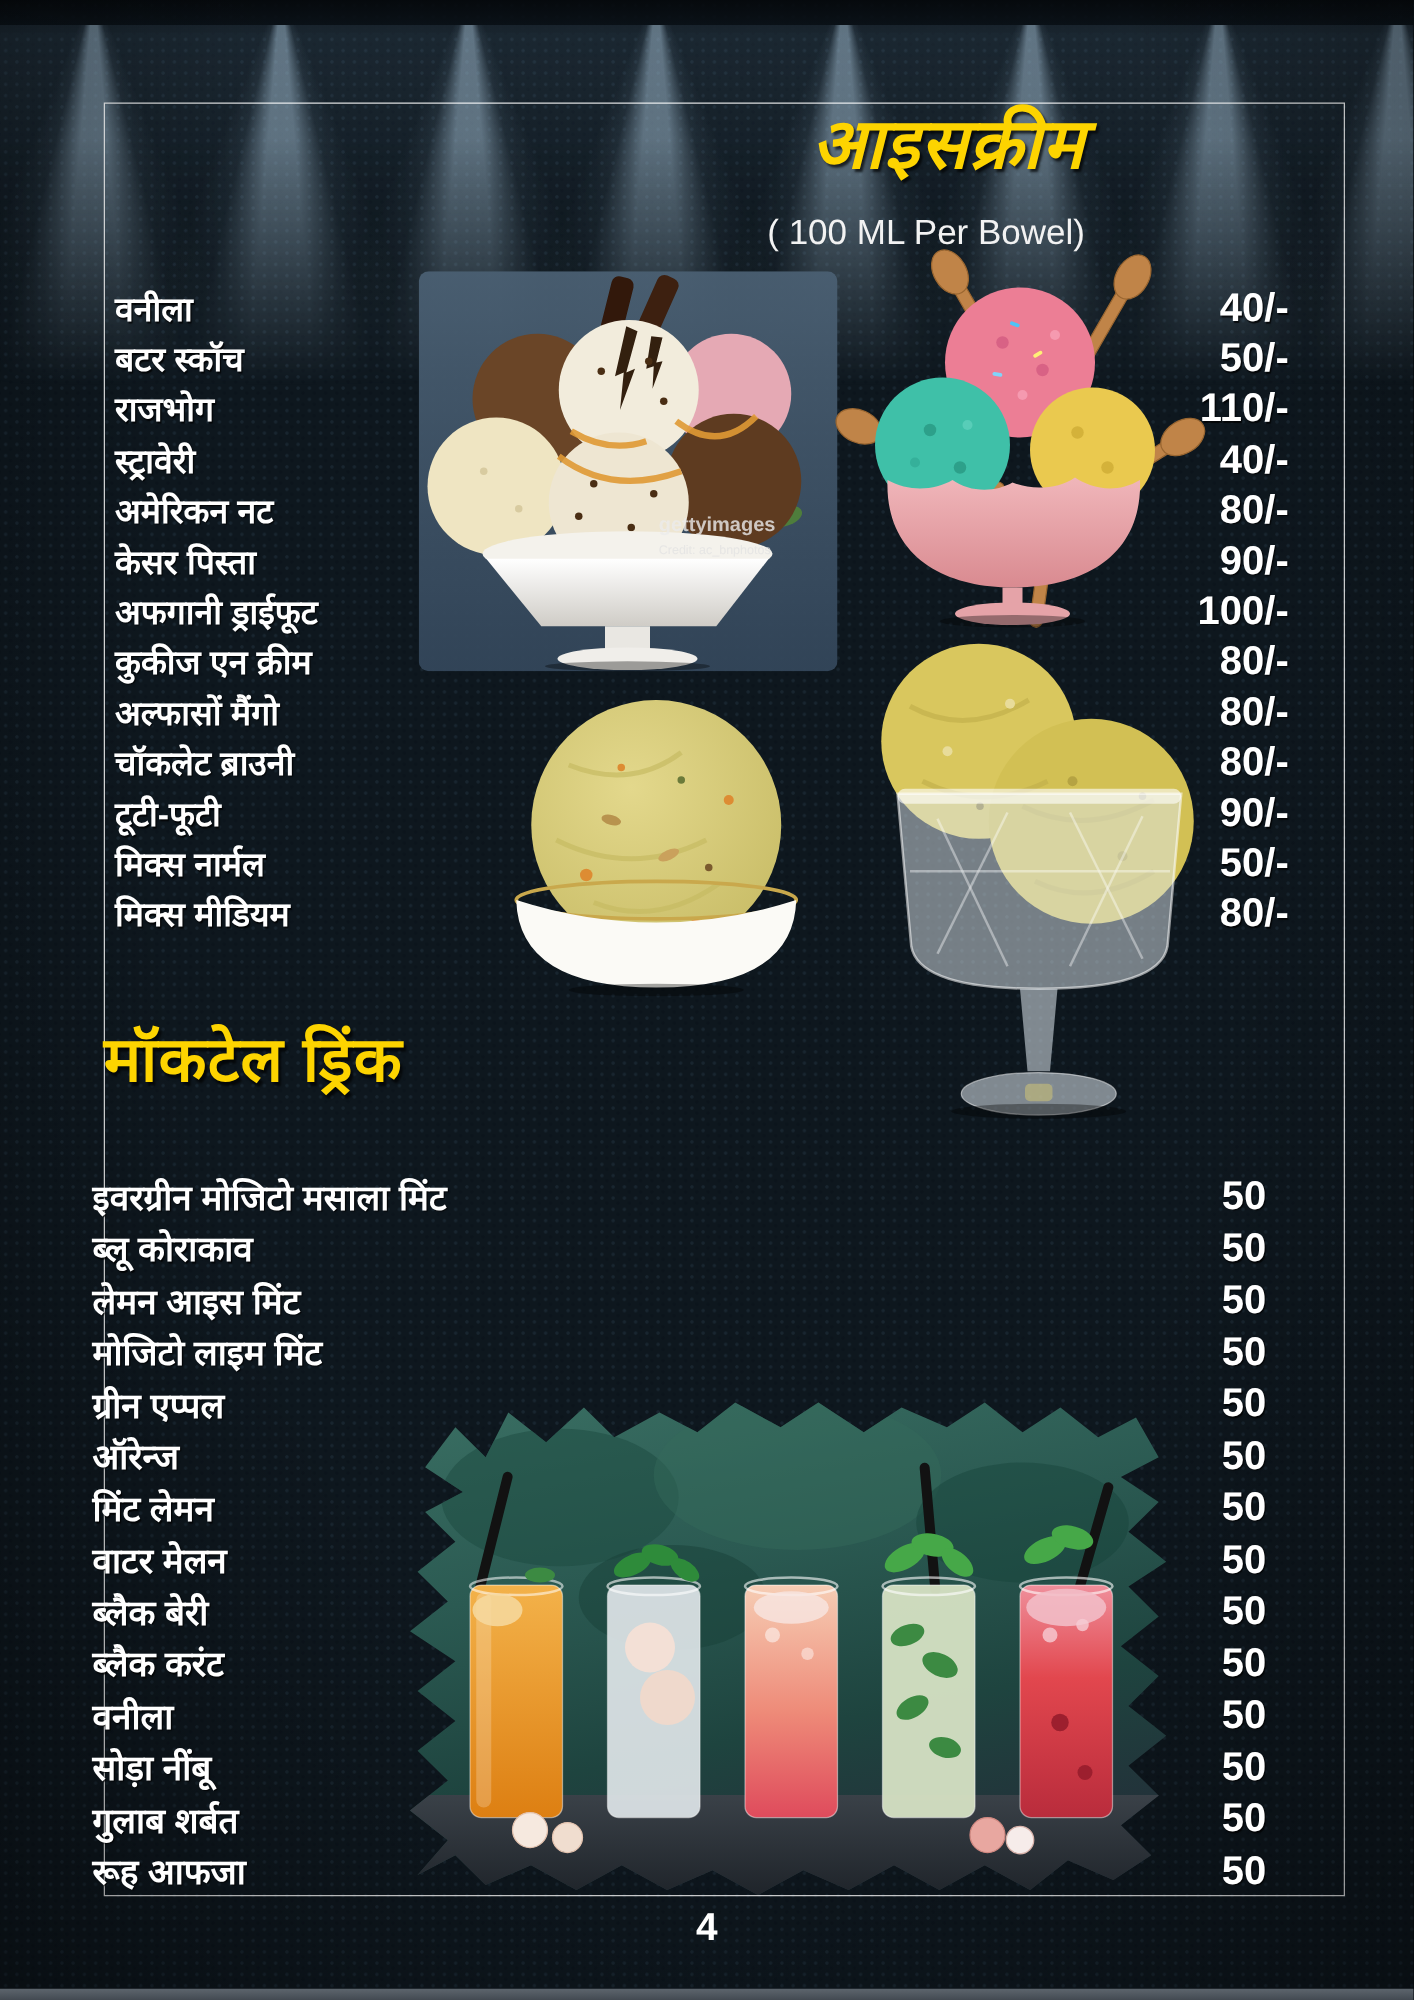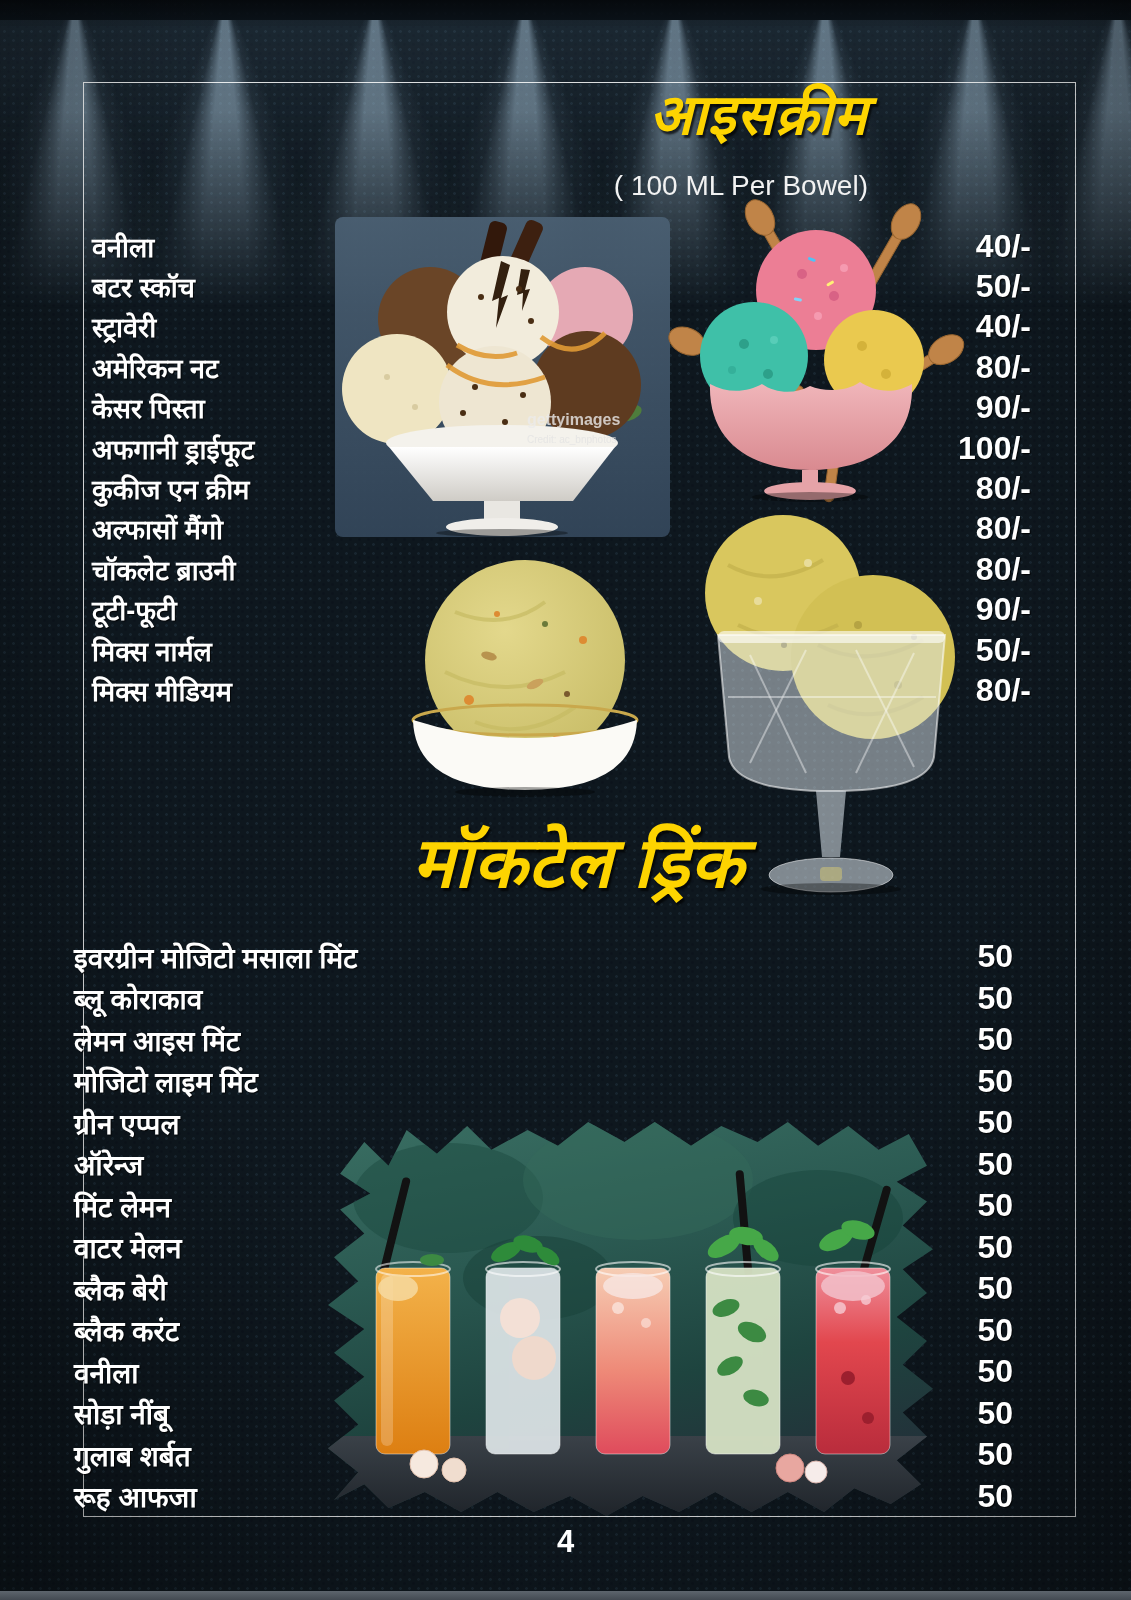--- a/index.html
+++ b/index.html
@@ -45,22 +45,22 @@
   .menu-list{position:absolute;left:70px;width:1011px;z-index:3;}
   .icecream-list{top:226px;}
   .mocktail-list{top:936px;}
   .row{display:flex;justify-content:space-between;align-items:center;}
   .icecream-list .row{height:40.4px;padding-left:22px;padding-right:50px;}
   .mocktail-list .row{height:41.5px;padding-left:4px;padding-right:68px;}
   .item-name{font-size:27px;font-weight:700;color:#ffffff;text-shadow:1px 1px 1px rgba(0,0,0,.8);}
   .mocktail-list .item-name{font-size:28px;}
   .item-price{font-size:32px;font-weight:700;color:#ffffff;text-shadow:1px 1px 1px rgba(0,0,0,.8);}
 
-  .section-title{position:absolute;left:83px;top:812px;width:991px;text-align:center;z-index:3;
-    font-size:70px;font-weight:700;font-style:italic;color:#fdd400;
+  .section-title{position:absolute;left:83px;top:812px;width:991px;text-align:left;z-index:3;
+    font-size:50px;font-weight:700;color:#fdd400;
     letter-spacing:1px;text-shadow:2px 3px 2px rgba(0,0,0,.7);}
 
   .page-number{position:absolute;left:0;top:1524px;width:100%;text-align:center;
     font-size:31px;font-weight:700;color:#ffffff;z-index:3;}
 
   .photo{position:absolute;z-index:2;}
   .photo svg{display:block;}
   .sundae-photo{left:335px;top:217px;}
   .pinkbowl-photo{left:648px;top:198px;}
   .pistachio-photo{left:385px;top:552px;}
@@ -86,20 +86,24 @@
       <div class="row">
         <span class="item-name">वनीला</span>
         <span class="item-price">40/-</span>
       </div>
 
       <div class="row">
         <span class="item-name">बटर स्कॉच</span>
         <span class="item-price">50/-</span>
       </div>
 
+      <div class="row">
+        <span class="item-name">राजभोग</span>
+        <span class="item-price">110/-</span>
+      </div>
 
       <div class="row">
         <span class="item-name">स्ट्रावेरी</span>
         <span class="item-price">40/-</span>
       </div>
 
       <div class="row">
         <span class="item-name">अमेरिकन नट</span>
         <span class="item-price">80/-</span>
       </div>

